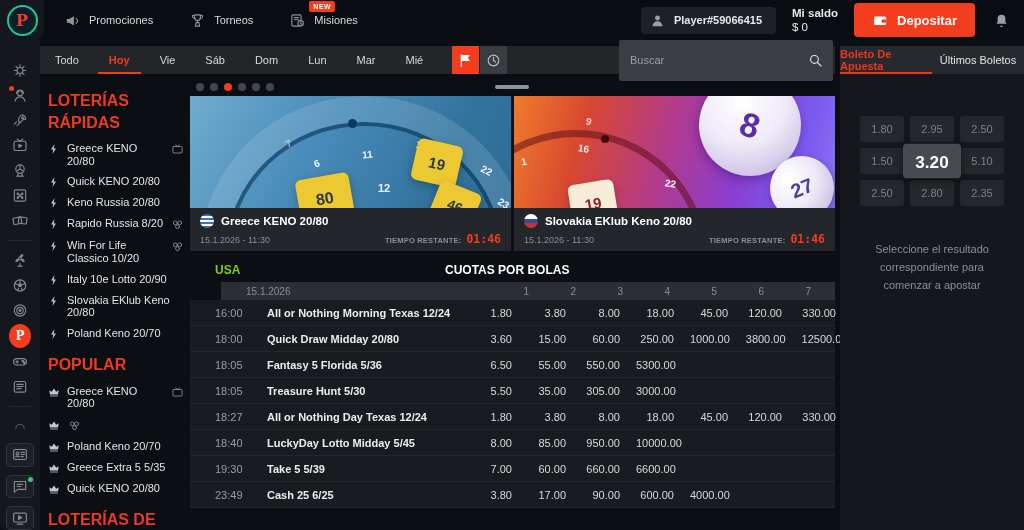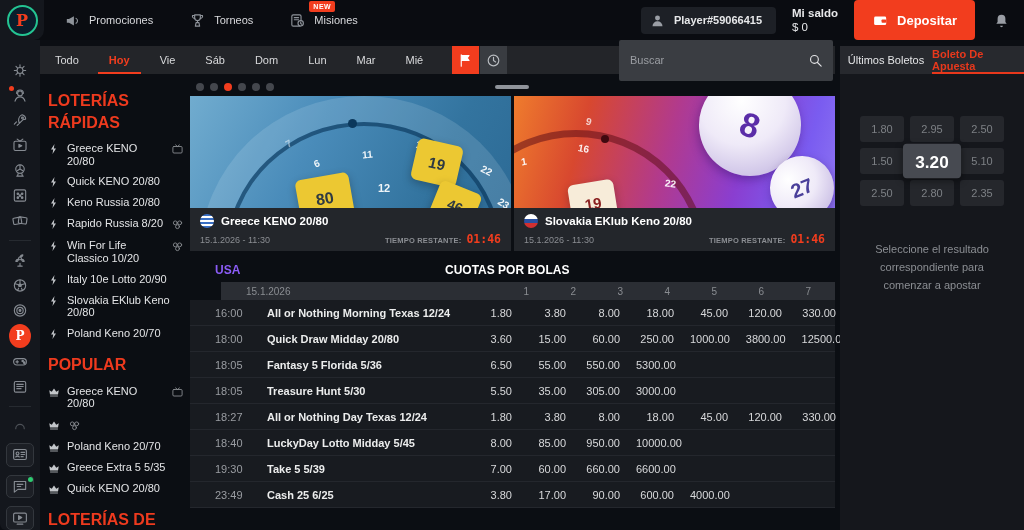--- a/index.html
+++ b/index.html
@@ -18,21 +18,21 @@
   .new-badge{position:absolute;top:-11px;left:20px;background:#f23d1e;color:#fff;font-size:7px;font-weight:bold;
       padding:2px 4px;border-radius:2px;letter-spacing:.5px;}
   .top-right{margin-left:auto;display:flex;align-items:center;padding-right:14px;}
   .player-pill{display:flex;align-items:center;gap:8px;background:#1d2026;border-radius:4px;height:27px;padding:0 14px 0 8px;}
   .player-pill .ic{color:#9a9ea5;}
   .player-name{font-weight:bold;font-size:11px;}
   .saldo{margin:0 16px;line-height:1.25;}
   .saldo .lbl{font-weight:bold;font-size:11.5px;}
   .saldo .val{font-size:11.5px;}
   .deposit-btn{display:flex;align-items:center;gap:8px;background:#f23d1e;border:none;color:#fff;font-weight:bold;
-      font-size:13px;height:40px;padding:0 18px;border-radius:4px;cursor:pointer;font-family:inherit;}
+      font-size:13px;height:34px;padding:0 18px;border-radius:4px;cursor:pointer;font-family:inherit;}
   .bell{margin-left:18px;color:#9a9ea5;cursor:pointer;}
   
   .rail{position:absolute;top:40px;left:0;width:40px;bottom:0;background:#14171d;display:flex;flex-direction:column;
       align-items:center;padding-top:22px;gap:8px;border-radius:0 0 0 6px;}
   .rail-item{width:22px;height:18px;display:flex;align-items:center;justify-content:center;color:#868b92;cursor:pointer;position:relative;}
   .rail-item.boxed{width:26px;height:24px;background:#1c1f25;border:1px solid #33373d;border-radius:5px;}
   .rail-divider{width:22px;height:1px;background:#262a30;margin:3px 0;}
   .rail-item .dot{position:absolute;width:5px;height:5px;border-radius:50%;}
   .dot-red{background:#f23d1e;top:-1px;left:0;}
   .dot-green{background:#2ecc71;top:1px;right:0;}
@@ -100,21 +100,21 @@
   .flag{width:14px;height:14px;border-radius:50%;flex:0 0 14px;}
   .flag.greece{background:repeating-linear-gradient(180deg,#3a6fc4 0 2px,#ffffff 2px 4px);}
   .flag.slovakia{background:linear-gradient(180deg,#ffffff 0 34%,#2a4fa0 34% 67%,#d03030 67% 100%);}
   .bi-title{font-weight:bold;font-size:11.5px;color:#fff;}
   .bi-row2{display:flex;align-items:baseline;margin-top:4px;}
   .bi-date{color:#8b8e93;font-size:9px;}
   .bi-timer-label{margin-left:auto;color:#8b8e93;font-size:7.5px;font-weight:bold;letter-spacing:.2px;}
   .bi-timer{color:#f23d1e;font-weight:bold;font-size:11.5px;margin-left:5px;font-family:"DejaVu Sans Mono",monospace;}
   
   .table-title{height:25px;display:flex;align-items:center;position:relative;}
-  .tt-region{padding-left:25px;font-weight:bold;font-size:12px;color:#8b5cf6;}
+  .tt-region{padding-left:25px;font-weight:bold;font-size:12px;color:#84cc16;}
   .tt-odds{position:absolute;left:255px;font-weight:bold;font-size:12px;color:#fff;}
   .thead{height:18px;background:#2b2e34;display:flex;align-items:center;color:#8a8d92;font-size:10px;margin-left:31px;}
   .trow{height:25px;display:flex;align-items:center;border-bottom:1px solid #24272d;background:#181b20;cursor:pointer;gap:7px;}
   .c-time{flex:0 0 45px;padding-left:25px;color:#9a9da2;}
   .c-name{flex:0 0 200px;color:#eceded;font-weight:bold;font-size:11px;}
   .thead .c-time{color:#8a8d92;font-weight:normal;}
   .c-odd{flex:0 0 47px;text-align:right;padding-right:9px;box-sizing:border-box;color:#d8d9db;}
   .thead .c-odd{color:#8a8d92;}
   .trow .c-odd{cursor:pointer;}
   
@@ -721,22 +721,22 @@
           <span class="c-odd">600.00</span>
           <span class="c-odd">4000.00</span>
           <span class="c-odd"></span>
           <span class="c-odd"></span>
           <span class="c-odd"></span>
         </div>
       </div>
   </div>
 
   <div class="slip-tabs">
+      <div class="slip-tab active">Boleto De Apuesta</div>
       <div class="slip-tab">Últimos Boletos</div>
-      <div class="slip-tab active">Boleto De Apuesta</div>
     </div>
   <div class="betslip">
     <div class="odds-grid">
         <button class="odd-btn">1.80</button>
         <button class="odd-btn">2.95</button>
         <button class="odd-btn">2.50</button>
         <button class="odd-btn">1.50</button>
         <button class="odd-btn sel">3.20</button>
         <button class="odd-btn">5.10</button>
         <button class="odd-btn">2.50</button>

